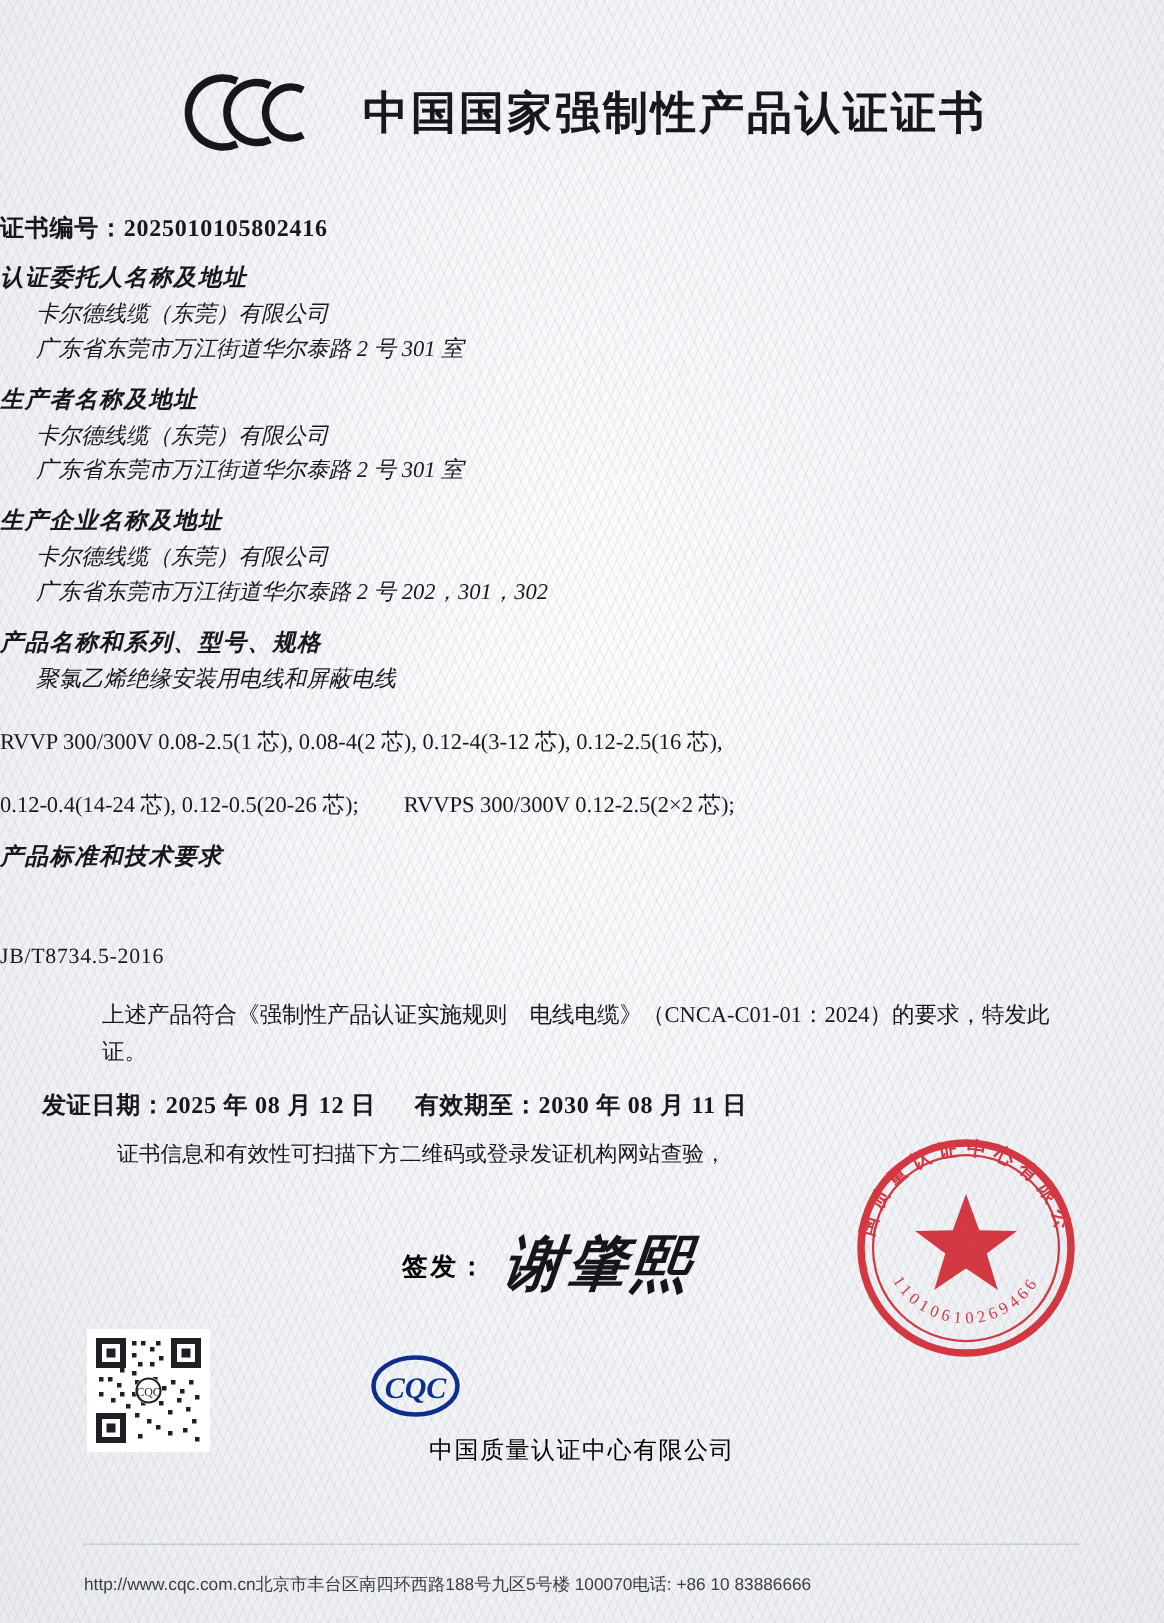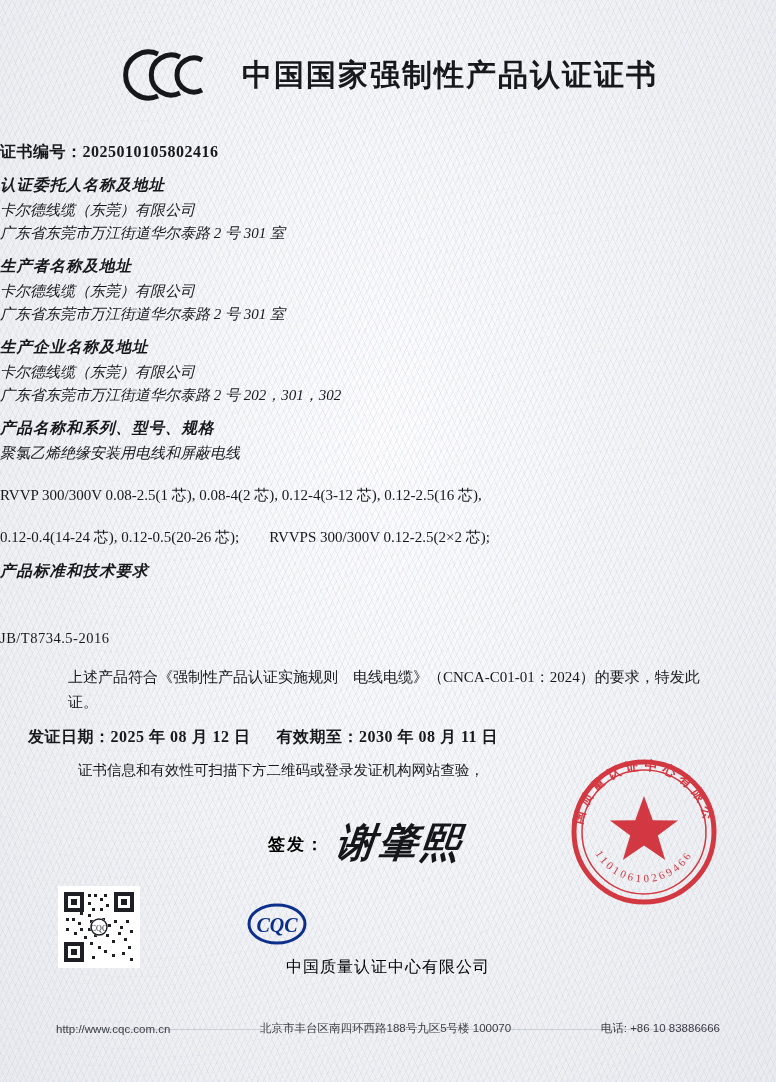--- a/index.html
+++ b/index.html
@@ -81,20 +81,21 @@
     font-size: 15.5px;
     font-weight: 700;
     font-style: italic;
     letter-spacing: 1px;
     margin-bottom: 3px;
   }
   .section-line {
     font-size: 15px;
     line-height: 1.5;
     font-style: italic;
+    margin-left: 24px;
   }
 
   .prod-line {
     font-size: 15px;
     line-height: 1.55;
     margin-top: 19px;
   }
 
   .std-line {
     font-size: 14.5px;
@@ -215,24 +216,24 @@
     right: 52px;
     bottom: 92px;
     width: 160px;
     height: 160px;
   }
 
   .footer {
     position: absolute;
     left: 0;
     right: 0;
-    bottom: 46px;
+    bottom: 18px;
     display: flex;
     align-items: center;
-    justify-content: space-between;
+    justify-content: flex-start;
     padding: 0 56px;
     box-sizing: border-box;
     font-size: 11.5px;
     color: #3a3d44;
     font-family: "Liberation Sans", sans-serif;
   }
   .footer .mid { font-size: 11.5px; }
   .footer-rule {
     position: absolute;
     left: 56px;

